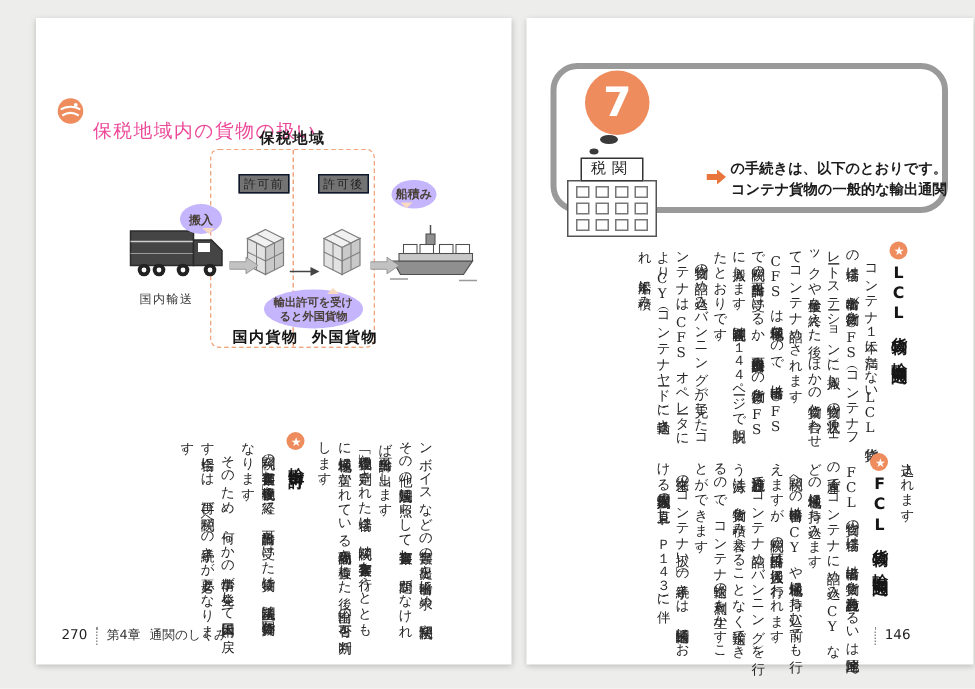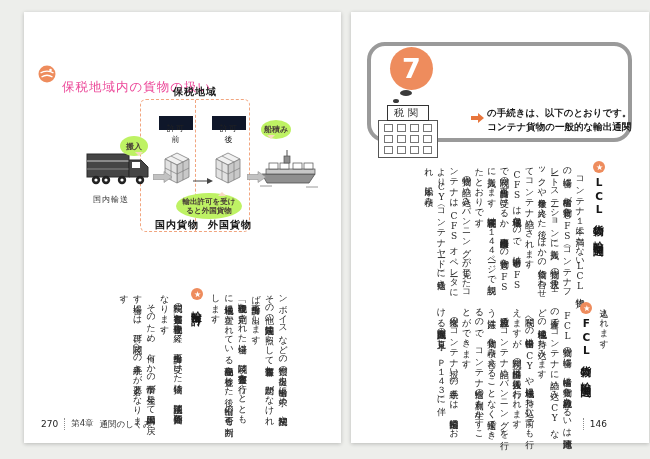--- a/index.html
+++ b/index.html
@@ -32,42 +32,42 @@
   .dashed-box {
     position:absolute; left:68px; top:87px; width:110px; height:133px;
     border:1.5px dashed #f1a57f; border-radius:6px; box-sizing:border-box;
   }
   .dashed-divider {
     position:absolute; left:50%; top:0; bottom:0; width:0;
     border-left:1.5px dashed #f1a57f;
   }
   .permit-tag {
     position:absolute; top:16px; width:34px; height:13px; box-sizing:border-box;
-    border:7px solid #0f172a; background:#15803d;
+    border:1px solid #0f172a; background:#737373;
     font-size:8px; line-height:11px; text-align:center; letter-spacing:1px; color:#222;
   }
   .tag-before { left:18px; }
   .tag-after  { left:71px; }
   .cargo-label {
     position:absolute; top:118px; width:46px; text-align:right;
     font-size:10px; font-weight:bold; letter-spacing:1px; color:#141414;
   }
   .cargo-domestic { left:12px; }
   .cargo-foreign  { left:65px; }
   .cargo-box { position:absolute; width:26px; height:34px; }
   .cargo-box-1 { left:92px;  top:140px; }
   .cargo-box-2 { left:143px; top:140px; }
   .truck-icon { position:absolute; left:14px; top:136px; width:66px; height:44px; }
   .truck-label {
     position:absolute; left:8px; top:182px; width:62px; text-align:center;
     font-size:8px; color:#333; letter-spacing:1px;
   }
   .ship-icon { position:absolute; left:188px; top:136px; width:58px; height:42px; }
   .bubble {
-    position:absolute; background:#bef264; border-radius:50%;
+    position:absolute; background:#c4b5fd; border-radius:50%;
     display:flex; align-items:center; justify-content:center;
     font-size:8px; font-weight:bold; color:#4a4038; text-align:center;
   }
   .bubble-carry-in { left:48px; top:124px; width:28px; height:20px; }
   .bubble-carry-in::after {
     content:""; position:absolute; bottom:-4px; right:5px;
     border:4px solid transparent; border-top-color:#f8d9c2;
   }
   .bubble-loading { left:189px; top:108px; width:30px; height:19px; }
   .bubble-loading::after {

